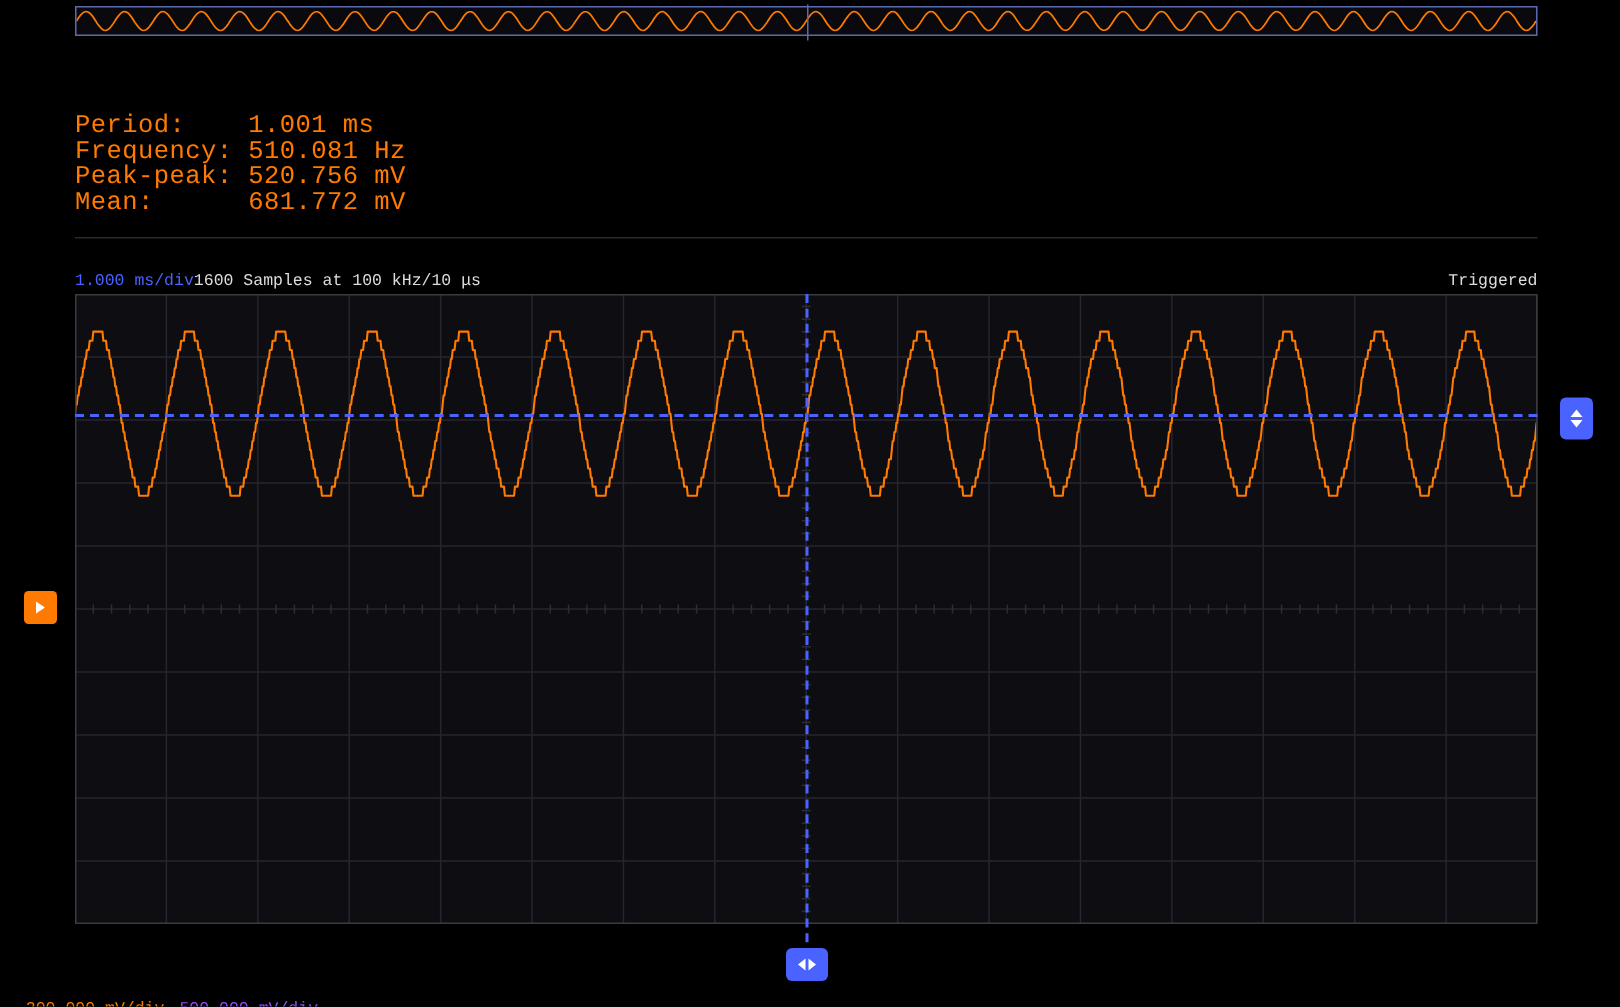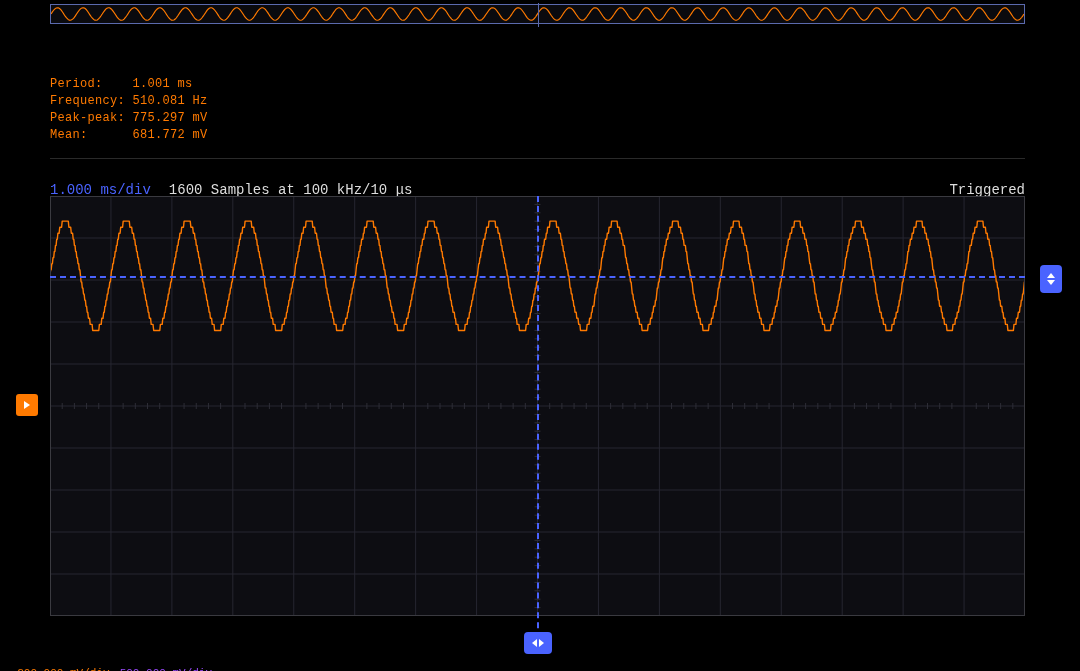--- a/index.html
+++ b/index.html
@@ -23,40 +23,40 @@
   .overview .trigger-mark {
     position: absolute;
     left: 50%; top: -2px;
     width: 1px; height: 24px;
     background: #5b6aae;
   }
   .meas {
     position: absolute;
     left: 50px; top: 76px;
     line-height: 17px;
-    font-size: 12px;
+    font-size: 17px;
     letter-spacing: 0.3px;
   }
   .meas .row { white-space: pre; }
   .meas .lbl { color: #ff7a00; }
   .meas .val { color: #ff7a00; }
   .hr {
     position: absolute;
     left: 50px; top: 158px;
     width: 975px; height: 1px;
     background: #2a2a2a;
   }
   .topbar {
     position: absolute;
     left: 50px; top: 182px; width: 975px;
-    font-size: 14px;
+    font-size: 11px;
     display: flex; align-items: center; text-align: center;
   }
   .topbar .tdiv { color: #4a63ff; }
-  .topbar .samp { color: #ddd; margin-left: 18px; }
+  .topbar .samp { color: #ddd; }
   .topbar .trig { color: #ddd; margin-left: auto; }
   .scope-wrap {
     position: absolute;
     left: 50px; top: 196px;
     width: 975px; height: 420px;
   }
   .scope {
     width: 100%; height: 100%; display: block;
     background: #0d0d12;
   }
@@ -144,21 +144,21 @@
 <div class="overview">
   <svg viewBox="0 0 975 20" preserveAspectRatio="none">
     <path id="overview-path" fill="none" stroke="#ff7a00" stroke-width="1.2" d="M0.0 10.0 L1.2 7.9 L2.4 6.1 L3.7 4.5 L4.9 3.5 L6.1 3.0 L7.3 3.2 L8.5 3.9 L9.8 5.2 L11.0 6.9 L12.2 8.9 L13.4 11.0 L14.6 13.0 L15.9 14.7 L17.1 16.0 L18.3 16.8 L19.5 17.0 L20.7 16.5 L22.0 15.5 L23.2 14.0 L24.4 12.1 L25.6 10.1 L26.8 8.0 L28.1 6.1 L29.3 4.6 L30.5 3.5 L31.7 3.0 L32.9 3.2 L34.2 3.9 L35.4 5.2 L36.6 6.9 L37.8 8.9 L39.0 11.0 L40.3 13.0 L41.5 14.7 L42.7 16.0 L43.9 16.8 L45.2 17.0 L46.4 16.6 L47.6 15.5 L48.8 14.0 L50.0 12.2 L51.3 10.1 L52.5 8.0 L53.7 6.2 L54.9 4.6 L56.1 3.5 L57.4 3.0 L58.6 3.1 L59.8 3.9 L61.0 5.1 L62.2 6.8 L63.5 8.8 L64.7 10.9 L65.9 12.9 L67.1 14.7 L68.3 16.0 L69.6 16.8 L70.8 17.0 L72.0 16.6 L73.2 15.6 L74.4 14.1 L75.7 12.2 L76.9 10.2 L78.1 8.1 L79.3 6.2 L80.5 4.6 L81.8 3.6 L83.0 3.0 L84.2 3.1 L85.4 3.8 L86.6 5.1 L87.9 6.8 L89.1 8.8 L90.3 10.9 L91.5 12.9 L92.7 14.6 L94.0 16.0 L95.2 16.8 L96.4 17.0 L97.6 16.6 L98.8 15.6 L100.1 14.1 L101.3 12.3 L102.5 10.2 L103.7 8.2 L104.9 6.2 L106.2 4.7 L107.4 3.6 L108.6 3.0 L109.8 3.1 L111.0 3.8 L112.3 5.1 L113.5 6.7 L114.7 8.7 L115.9 10.8 L117.1 12.8 L118.4 14.6 L119.6 15.9 L120.8 16.8 L122.0 17.0 L123.2 16.6 L124.5 15.6 L125.7 14.2 L126.9 12.3 L128.1 10.3 L129.3 8.2 L130.6 6.3 L131.8 4.7 L133.0 3.6 L134.2 3.0 L135.5 3.1 L136.7 3.8 L137.9 5.0 L139.1 6.7 L140.3 8.7 L141.6 10.7 L142.8 12.8 L144.0 14.5 L145.2 15.9 L146.4 16.7 L147.7 17.0 L148.9 16.6 L150.1 15.7 L151.3 14.2 L152.5 12.4 L153.8 10.3 L155.0 8.3 L156.2 6.3 L157.4 4.7 L158.6 3.6 L159.9 3.1 L161.1 3.1 L162.3 3.8 L163.5 5.0 L164.7 6.6 L166.0 8.6 L167.2 10.7 L168.4 12.7 L169.6 14.5 L170.8 15.9 L172.1 16.7 L173.3 17.0 L174.5 16.6 L175.7 15.7 L176.9 14.3 L178.2 12.4 L179.4 10.4 L180.6 8.3 L181.8 6.4 L183.0 4.8 L184.3 3.6 L185.5 3.1 L186.7 3.1 L187.9 3.7 L189.1 4.9 L190.4 6.6 L191.6 8.6 L192.8 10.6 L194.0 12.7 L195.2 14.4 L196.5 15.8 L197.7 16.7 L198.9 17.0 L200.1 16.7 L201.3 15.7 L202.6 14.3 L203.8 12.5 L205.0 10.4 L206.2 8.4 L207.4 6.4 L208.7 4.8 L209.9 3.7 L211.1 3.1 L212.3 3.1 L213.5 3.7 L214.8 4.9 L216.0 6.6 L217.2 8.5 L218.4 10.6 L219.6 12.6 L220.9 14.4 L222.1 15.8 L223.3 16.7 L224.5 17.0 L225.8 16.7 L227.0 15.8 L228.2 14.3 L229.4 12.5 L230.6 10.5 L231.9 8.4 L233.1 6.5 L234.3 4.9 L235.5 3.7 L236.7 3.1 L238.0 3.1 L239.2 3.7 L240.4 4.9 L241.6 6.5 L242.8 8.4 L244.1 10.5 L245.3 12.6 L246.5 14.4 L247.7 15.8 L248.9 16.7 L250.2 17.0 L251.4 16.7 L252.6 15.8 L253.8 14.4 L255.0 12.6 L256.3 10.5 L257.5 8.5 L258.7 6.5 L259.9 4.9 L261.1 3.7 L262.4 3.1 L263.6 3.1 L264.8 3.7 L266.0 4.8 L267.2 6.5 L268.5 8.4 L269.7 10.5 L270.9 12.5 L272.1 14.3 L273.3 15.7 L274.6 16.7 L275.8 17.0 L277.0 16.7 L278.2 15.8 L279.4 14.4 L280.7 12.6 L281.9 10.6 L283.1 8.5 L284.3 6.6 L285.5 4.9 L286.8 3.7 L288.0 3.1 L289.2 3.1 L290.4 3.7 L291.6 4.8 L292.9 6.4 L294.1 8.3 L295.3 10.4 L296.5 12.5 L297.7 14.3 L299.0 15.7 L300.2 16.7 L301.4 17.0 L302.6 16.7 L303.8 15.9 L305.1 14.5 L306.3 12.7 L307.5 10.7 L308.7 8.6 L309.9 6.6 L311.2 5.0 L312.4 3.8 L313.6 3.1 L314.8 3.1 L316.1 3.6 L317.3 4.8 L318.5 6.4 L319.7 8.3 L320.9 10.4 L322.2 12.4 L323.4 14.2 L324.6 15.7 L325.8 16.6 L327.0 17.0 L328.3 16.7 L329.5 15.9 L330.7 14.5 L331.9 12.7 L333.1 10.7 L334.4 8.6 L335.6 6.7 L336.8 5.0 L338.0 3.8 L339.2 3.1 L340.5 3.1 L341.7 3.6 L342.9 4.7 L344.1 6.3 L345.3 8.2 L346.6 10.3 L347.8 12.3 L349.0 14.2 L350.2 15.7 L351.4 16.6 L352.7 17.0 L353.9 16.8 L355.1 15.9 L356.3 14.6 L357.5 12.8 L358.8 10.8 L360.0 8.7 L361.2 6.7 L362.4 5.0 L363.6 3.8 L364.9 3.1 L366.1 3.0 L367.3 3.6 L368.5 4.7 L369.7 6.3 L371.0 8.2 L372.2 10.2 L373.4 12.3 L374.6 14.1 L375.8 15.6 L377.1 16.6 L378.3 17.0 L379.5 16.8 L380.7 15.9 L381.9 14.6 L383.2 12.8 L384.4 10.8 L385.6 8.7 L386.8 6.8 L388.0 5.1 L389.3 3.8 L390.5 3.1 L391.7 3.0 L392.9 3.6 L394.1 4.7 L395.4 6.2 L396.6 8.1 L397.8 10.2 L399.0 12.2 L400.3 14.1 L401.5 15.6 L402.7 16.6 L403.9 17.0 L405.1 16.8 L406.4 16.0 L407.6 14.6 L408.8 12.9 L410.0 10.9 L411.2 8.8 L412.5 6.8 L413.7 5.1 L414.9 3.9 L416.1 3.1 L417.3 3.0 L418.6 3.5 L419.8 4.6 L421.0 6.2 L422.2 8.1 L423.4 10.1 L424.7 12.2 L425.9 14.1 L427.1 15.6 L428.3 16.6 L429.5 17.0 L430.8 16.8 L432.0 16.0 L433.2 14.7 L434.4 12.9 L435.6 10.9 L436.9 8.8 L438.1 6.9 L439.3 5.2 L440.5 3.9 L441.7 3.2 L443.0 3.0 L444.2 3.5 L445.4 4.6 L446.6 6.1 L447.8 8.0 L449.1 10.1 L450.3 12.1 L451.5 14.0 L452.7 15.5 L453.9 16.5 L455.2 17.0 L456.4 16.8 L457.6 16.0 L458.8 14.7 L460.0 13.0 L461.3 11.0 L462.5 8.9 L463.7 6.9 L464.9 5.2 L466.1 3.9 L467.4 3.2 L468.6 3.0 L469.8 3.5 L471.0 4.5 L472.2 6.1 L473.5 8.0 L474.7 10.0 L475.9 12.1 L477.1 14.0 L478.3 15.5 L479.6 16.5 L480.8 17.0 L482.0 16.8 L483.2 16.1 L484.4 14.8 L485.7 13.0 L486.9 11.0 L488.1 9.0 L489.3 7.0 L490.6 5.2 L491.8 3.9 L493.0 3.2 L494.2 3.0 L495.4 3.5 L496.7 4.5 L497.9 6.0 L499.1 7.9 L500.3 10.0 L501.5 12.0 L502.8 13.9 L504.0 15.5 L505.2 16.5 L506.4 17.0 L507.6 16.8 L508.9 16.1 L510.1 14.8 L511.3 13.1 L512.5 11.1 L513.7 9.0 L515.0 7.0 L516.2 5.3 L517.4 4.0 L518.6 3.2 L519.8 3.0 L521.1 3.5 L522.3 4.5 L523.5 6.0 L524.7 7.9 L525.9 9.9 L527.2 12.0 L528.4 13.9 L529.6 15.4 L530.8 16.5 L532.0 17.0 L533.3 16.8 L534.5 16.1 L535.7 14.8 L536.9 13.1 L538.1 11.2 L539.4 9.1 L540.6 7.1 L541.8 5.3 L543.0 4.0 L544.2 3.2 L545.5 3.0 L546.7 3.4 L547.9 4.4 L549.1 5.9 L550.3 7.8 L551.6 9.9 L552.8 11.9 L554.0 13.8 L555.2 15.4 L556.4 16.5 L557.7 17.0 L558.9 16.9 L560.1 16.1 L561.3 14.9 L562.5 13.2 L563.8 11.2 L565.0 9.1 L566.2 7.1 L567.4 5.4 L568.6 4.0 L569.9 3.2 L571.1 3.0 L572.3 3.4 L573.5 4.4 L574.7 5.9 L576.0 7.8 L577.2 9.8 L578.4 11.9 L579.6 13.8 L580.9 15.3 L582.1 16.4 L583.3 17.0 L584.5 16.9 L585.7 16.2 L587.0 14.9 L588.2 13.2 L589.4 11.3 L590.6 9.2 L591.8 7.2 L593.1 5.4 L594.3 4.1 L595.5 3.2 L596.7 3.0 L597.9 3.4 L599.2 4.4 L600.4 5.9 L601.6 7.7 L602.8 9.8 L604.0 11.8 L605.3 13.7 L606.5 15.3 L607.7 16.4 L608.9 17.0 L610.1 16.9 L611.4 16.2 L612.6 15.0 L613.8 13.3 L615.0 11.3 L616.2 9.2 L617.5 7.2 L618.7 5.4 L619.9 4.1 L621.1 3.2 L622.3 3.0 L623.6 3.4 L624.8 4.3 L626.0 5.8 L627.2 7.7 L628.4 9.7 L629.7 11.8 L630.9 13.7 L632.1 15.3 L633.3 16.4 L634.5 16.9 L635.8 16.9 L637.0 16.2 L638.2 15.0 L639.4 13.3 L640.6 11.4 L641.9 9.3 L643.1 7.3 L644.3 5.5 L645.5 4.1 L646.7 3.3 L648.0 3.0 L649.2 3.4 L650.4 4.3 L651.6 5.8 L652.8 7.6 L654.1 9.6 L655.3 11.7 L656.5 13.6 L657.7 15.2 L658.9 16.4 L660.2 16.9 L661.4 16.9 L662.6 16.2 L663.8 15.0 L665.1 13.4 L666.3 11.4 L667.5 9.3 L668.7 7.3 L669.9 5.5 L671.2 4.1 L672.4 3.3 L673.6 3.0 L674.8 3.3 L676.0 4.3 L677.3 5.7 L678.5 7.5 L679.7 9.6 L680.9 11.7 L682.1 13.6 L683.4 15.2 L684.6 16.3 L685.8 16.9 L687.0 16.9 L688.2 16.3 L689.5 15.1 L690.7 13.4 L691.9 11.5 L693.1 9.4 L694.3 7.4 L695.6 5.6 L696.8 4.2 L698.0 3.3 L699.2 3.0 L700.4 3.3 L701.7 4.3 L702.9 5.7 L704.1 7.5 L705.3 9.5 L706.5 11.6 L707.8 13.5 L709.0 15.2 L710.2 16.3 L711.4 16.9 L712.6 16.9 L713.9 16.3 L715.1 15.1 L716.3 13.5 L717.5 11.5 L718.7 9.5 L720.0 7.4 L721.2 5.6 L722.4 4.2 L723.6 3.3 L724.8 3.0 L726.1 3.3 L727.3 4.2 L728.5 5.6 L729.7 7.4 L730.9 9.5 L732.2 11.6 L733.4 13.5 L734.6 15.1 L735.8 16.3 L737.0 16.9 L738.3 16.9 L739.5 16.3 L740.7 15.1 L741.9 13.5 L743.1 11.6 L744.4 9.5 L745.6 7.5 L746.8 5.7 L748.0 4.2 L749.2 3.3 L750.5 3.0 L751.7 3.3 L752.9 4.2 L754.1 5.6 L755.4 7.4 L756.6 9.4 L757.8 11.5 L759.0 13.4 L760.2 15.1 L761.5 16.3 L762.7 16.9 L763.9 16.9 L765.1 16.3 L766.3 15.2 L767.6 13.6 L768.8 11.6 L770.0 9.6 L771.2 7.5 L772.4 5.7 L773.7 4.3 L774.9 3.3 L776.1 3.0 L777.3 3.3 L778.5 4.2 L779.8 5.6 L781.0 7.3 L782.2 9.4 L783.4 11.4 L784.6 13.4 L785.9 15.1 L787.1 16.3 L788.3 16.9 L789.5 16.9 L790.7 16.4 L792.0 15.2 L793.2 13.6 L794.4 11.7 L795.6 9.6 L796.8 7.6 L798.1 5.7 L799.3 4.3 L800.5 3.4 L801.7 3.0 L802.9 3.3 L804.2 4.1 L805.4 5.5 L806.6 7.3 L807.8 9.3 L809.0 11.4 L810.3 13.4 L811.5 15.0 L812.7 16.2 L813.9 16.9 L815.1 16.9 L816.4 16.4 L817.6 15.3 L818.8 13.7 L820.0 11.7 L821.2 9.7 L822.5 7.6 L823.7 5.8 L824.9 4.3 L826.1 3.4 L827.3 3.0 L828.6 3.3 L829.8 4.1 L831.0 5.5 L832.2 7.2 L833.4 9.3 L834.7 11.3 L835.9 13.3 L837.1 15.0 L838.3 16.2 L839.5 16.9 L840.8 17.0 L842.0 16.4 L843.2 15.3 L844.4 13.7 L845.7 11.8 L846.9 9.7 L848.1 7.7 L849.3 5.8 L850.5 4.4 L851.8 3.4 L853.0 3.0 L854.2 3.2 L855.4 4.1 L856.6 5.4 L857.9 7.2 L859.1 9.2 L860.3 11.3 L861.5 13.3 L862.7 14.9 L864.0 16.2 L865.2 16.9 L866.4 17.0 L867.6 16.4 L868.8 15.3 L870.1 13.8 L871.3 11.8 L872.5 9.8 L873.7 7.7 L874.9 5.9 L876.2 4.4 L877.4 3.4 L878.6 3.0 L879.8 3.2 L881.0 4.0 L882.3 5.4 L883.5 7.1 L884.7 9.1 L885.9 11.2 L887.1 13.2 L888.4 14.9 L889.6 16.2 L890.8 16.9 L892.0 17.0 L893.2 16.4 L894.5 15.4 L895.7 13.8 L896.9 11.9 L898.1 9.8 L899.3 7.8 L900.6 5.9 L901.8 4.4 L903.0 3.4 L904.2 3.0 L905.4 3.2 L906.7 4.0 L907.9 5.3 L909.1 7.1 L910.3 9.1 L911.5 11.2 L912.8 13.2 L914.0 14.9 L915.2 16.1 L916.4 16.9 L917.6 17.0 L918.9 16.5 L920.1 15.4 L921.3 13.8 L922.5 12.0 L923.7 9.9 L925.0 7.8 L926.2 6.0 L927.4 4.5 L928.6 3.4 L929.8 3.0 L931.1 3.2 L932.3 4.0 L933.5 5.3 L934.7 7.0 L936.0 9.0 L937.2 11.1 L938.4 13.1 L939.6 14.8 L940.8 16.1 L942.1 16.8 L943.3 17.0 L944.5 16.5 L945.7 15.4 L946.9 13.9 L948.2 12.0 L949.4 9.9 L950.6 7.9 L951.8 6.0 L953.0 4.5 L954.3 3.5 L955.5 3.0 L956.7 3.2 L957.9 4.0 L959.1 5.3 L960.4 7.0 L961.6 9.0 L962.8 11.1 L964.0 13.1 L965.2 14.8 L966.5 16.1 L967.7 16.8 L968.9 17.0 L970.1 16.5 L971.3 15.5 L972.6 13.9 L973.8 12.1 L975.0 10.0 "></path>
   </svg>
   <div class="trigger-mark"></div>
 </div>
 
 <div class="meas">
   <div class="row"><span class="lbl">Period:   </span> <span class="val">1.001 ms</span></div>
   <div class="row"><span class="lbl">Frequency:</span> <span class="val">510.081 Hz</span></div>
-  <div class="row"><span class="lbl">Peak-peak:</span> <span class="val">775.297 mV</span></div>
+  <div class="row"><span class="lbl">Peak-peak:</span> <span class="val">520.756 mV</span></div>
   <div class="row"><span class="lbl">Mean:     </span> <span class="val">681.772 mV</span></div>
 </div>
 
 <div class="hr"></div>
 
 <div class="topbar">
   <span class="tdiv">1.000 ms/div</span>
   <span class="samp">1600 Samples at 100 kHz/10 μs</span>
   <span class="trig">Triggered</span>
 </div>

